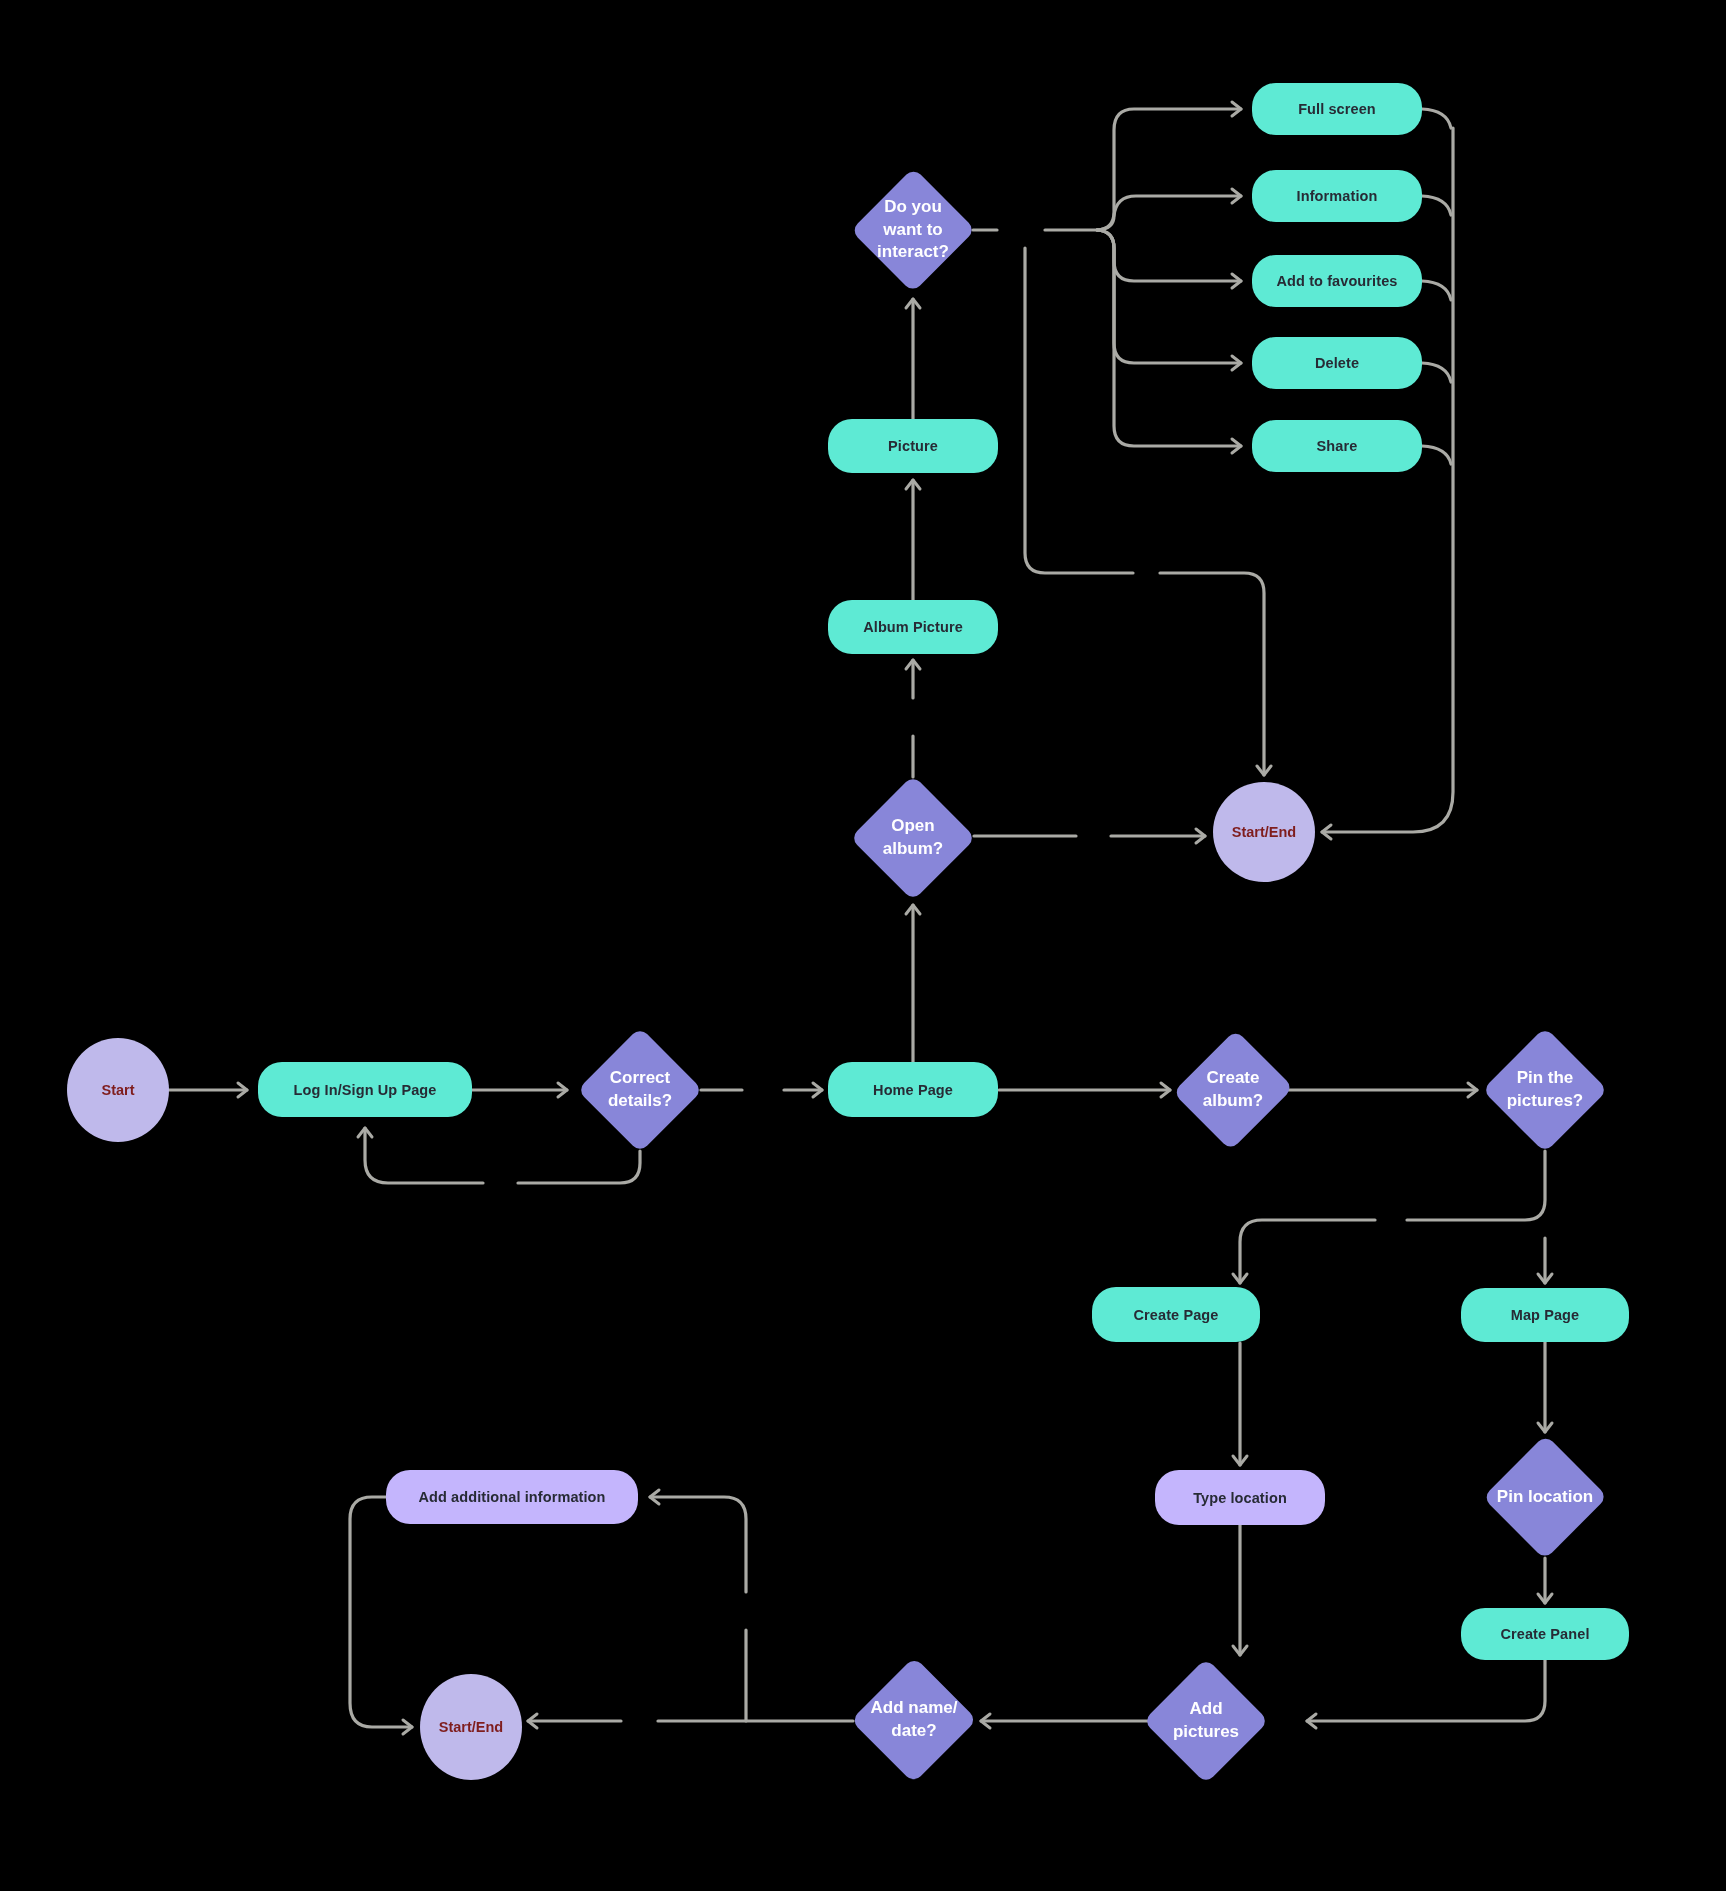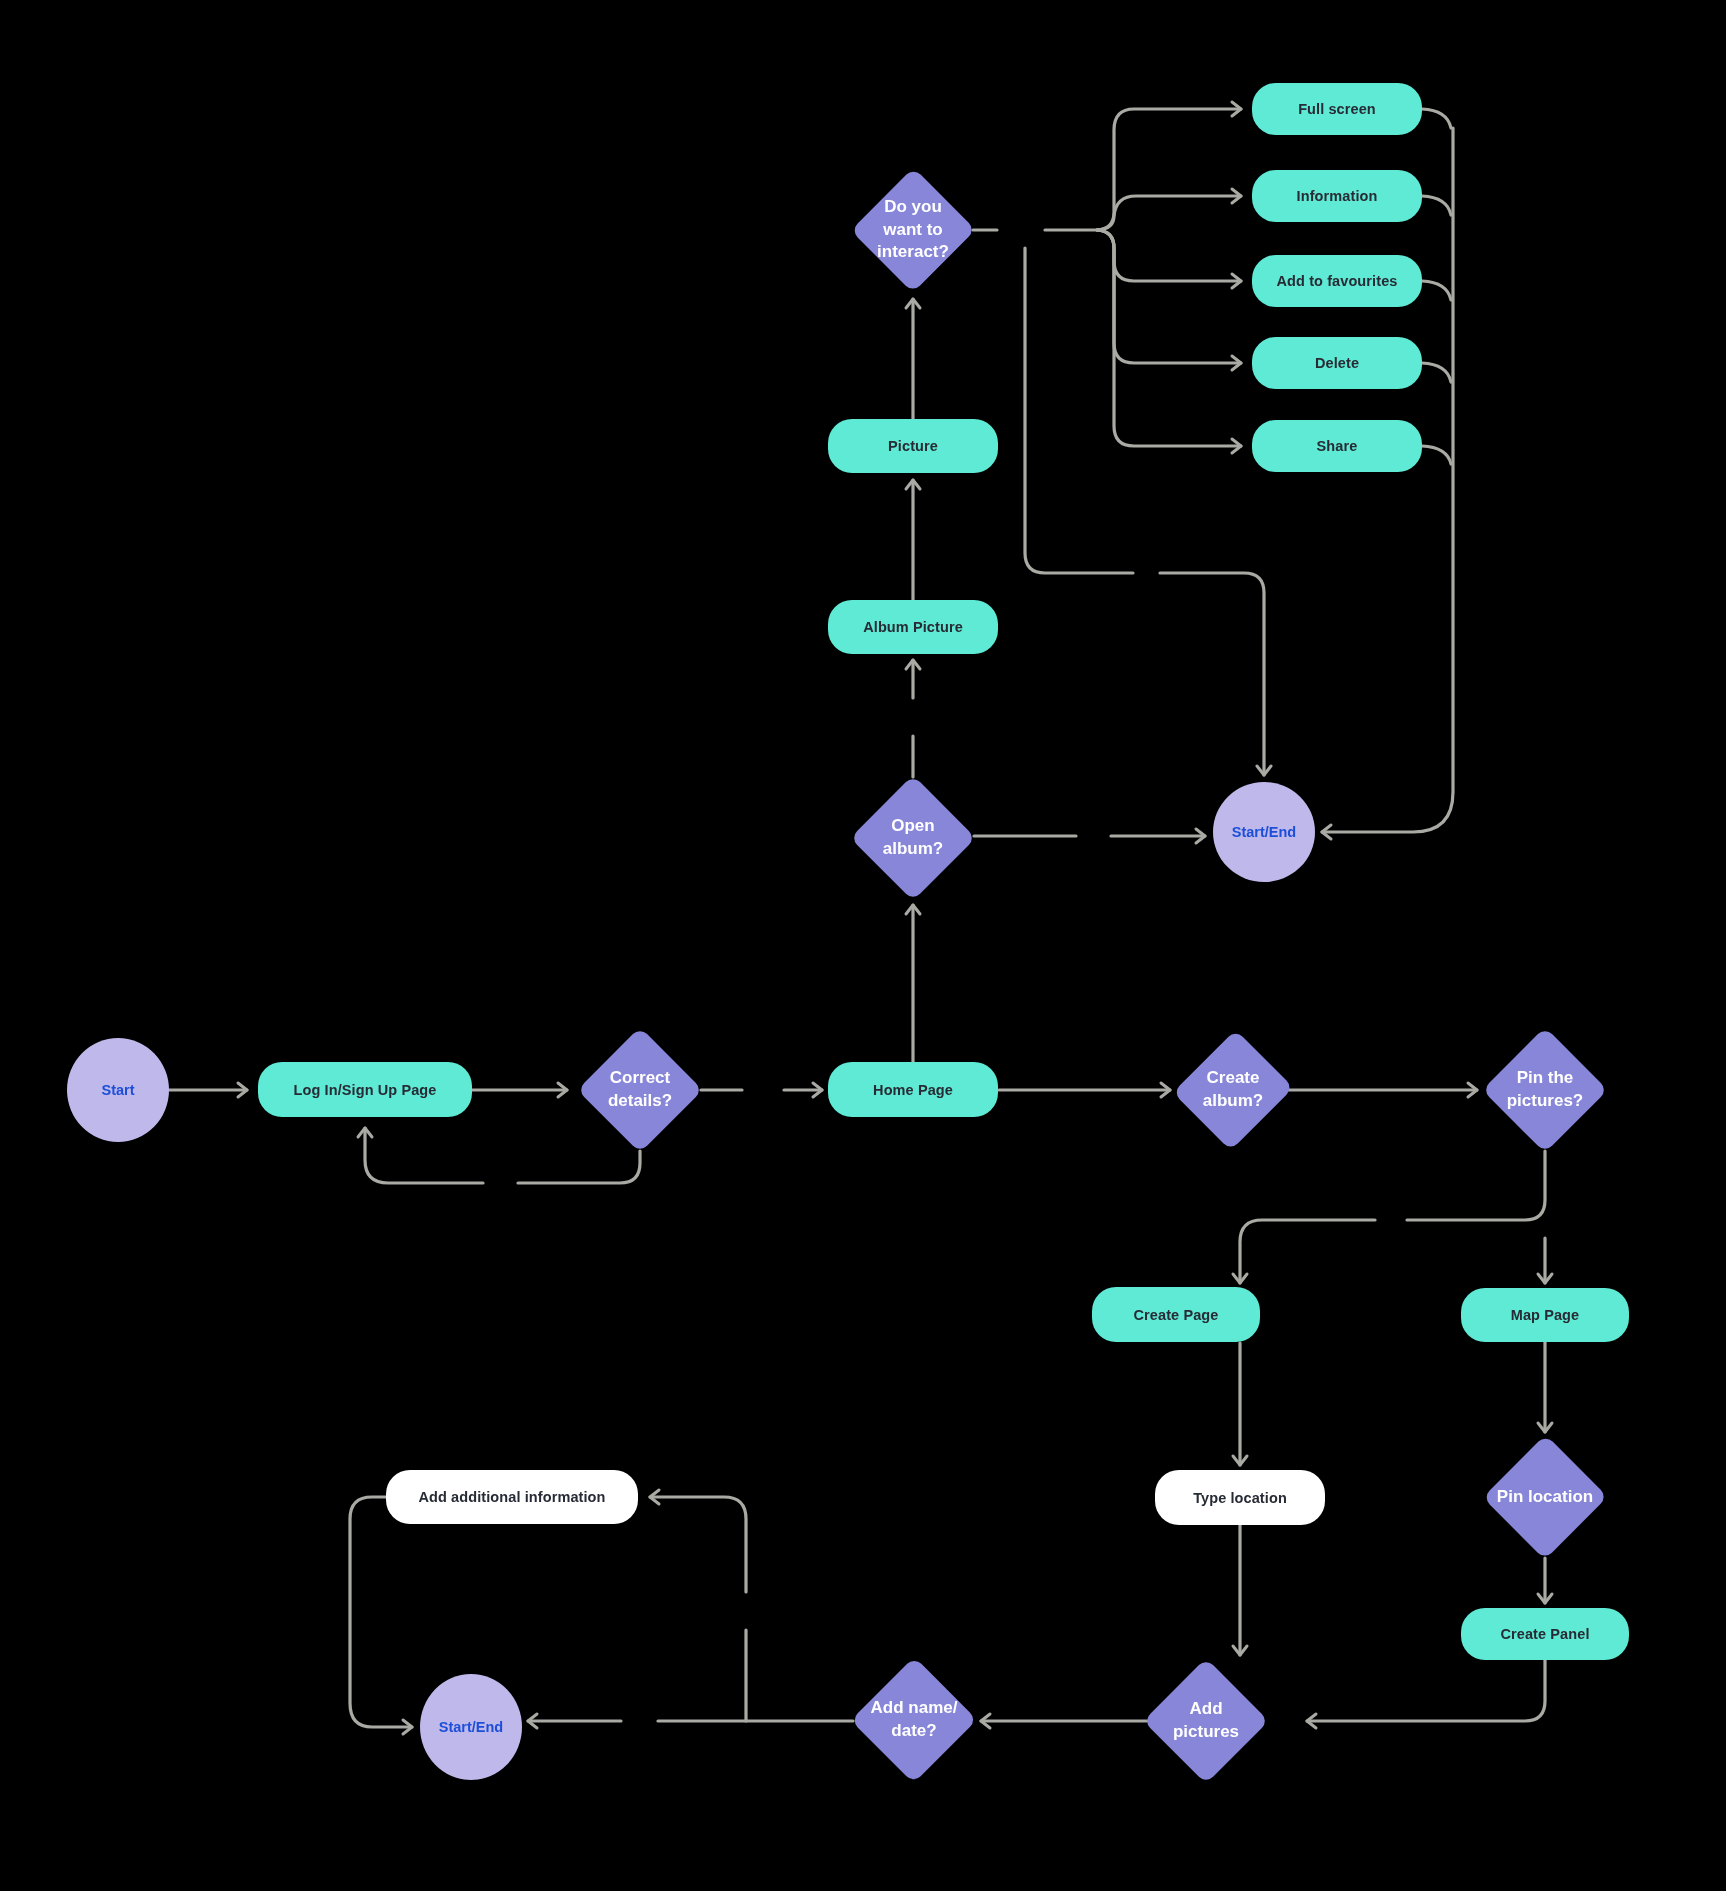--- a/index.html
+++ b/index.html
@@ -31,26 +31,26 @@
   }
   .box{
     background:#5eead4;
     border-radius:24px;
     color:#272B35;
     font-size:14.5px;
     font-weight:bold;
     letter-spacing:0.1px;
   }
   .box.dark{
-    background:#ffffff;
+    background:#c4b5fd;
   }
   .ellipse{
     background:#BFB9EB;
     border-radius:50%;
-    color:#1d4ed8;
+    color:#7f1d1d;
     font-size:14.5px;
     font-weight:bold;
   }
   .diamond{
     background:transparent;
   }
   .diamond .diamond-bg{
     position:absolute;
     left:50%; top:50%;
     width:73%;

